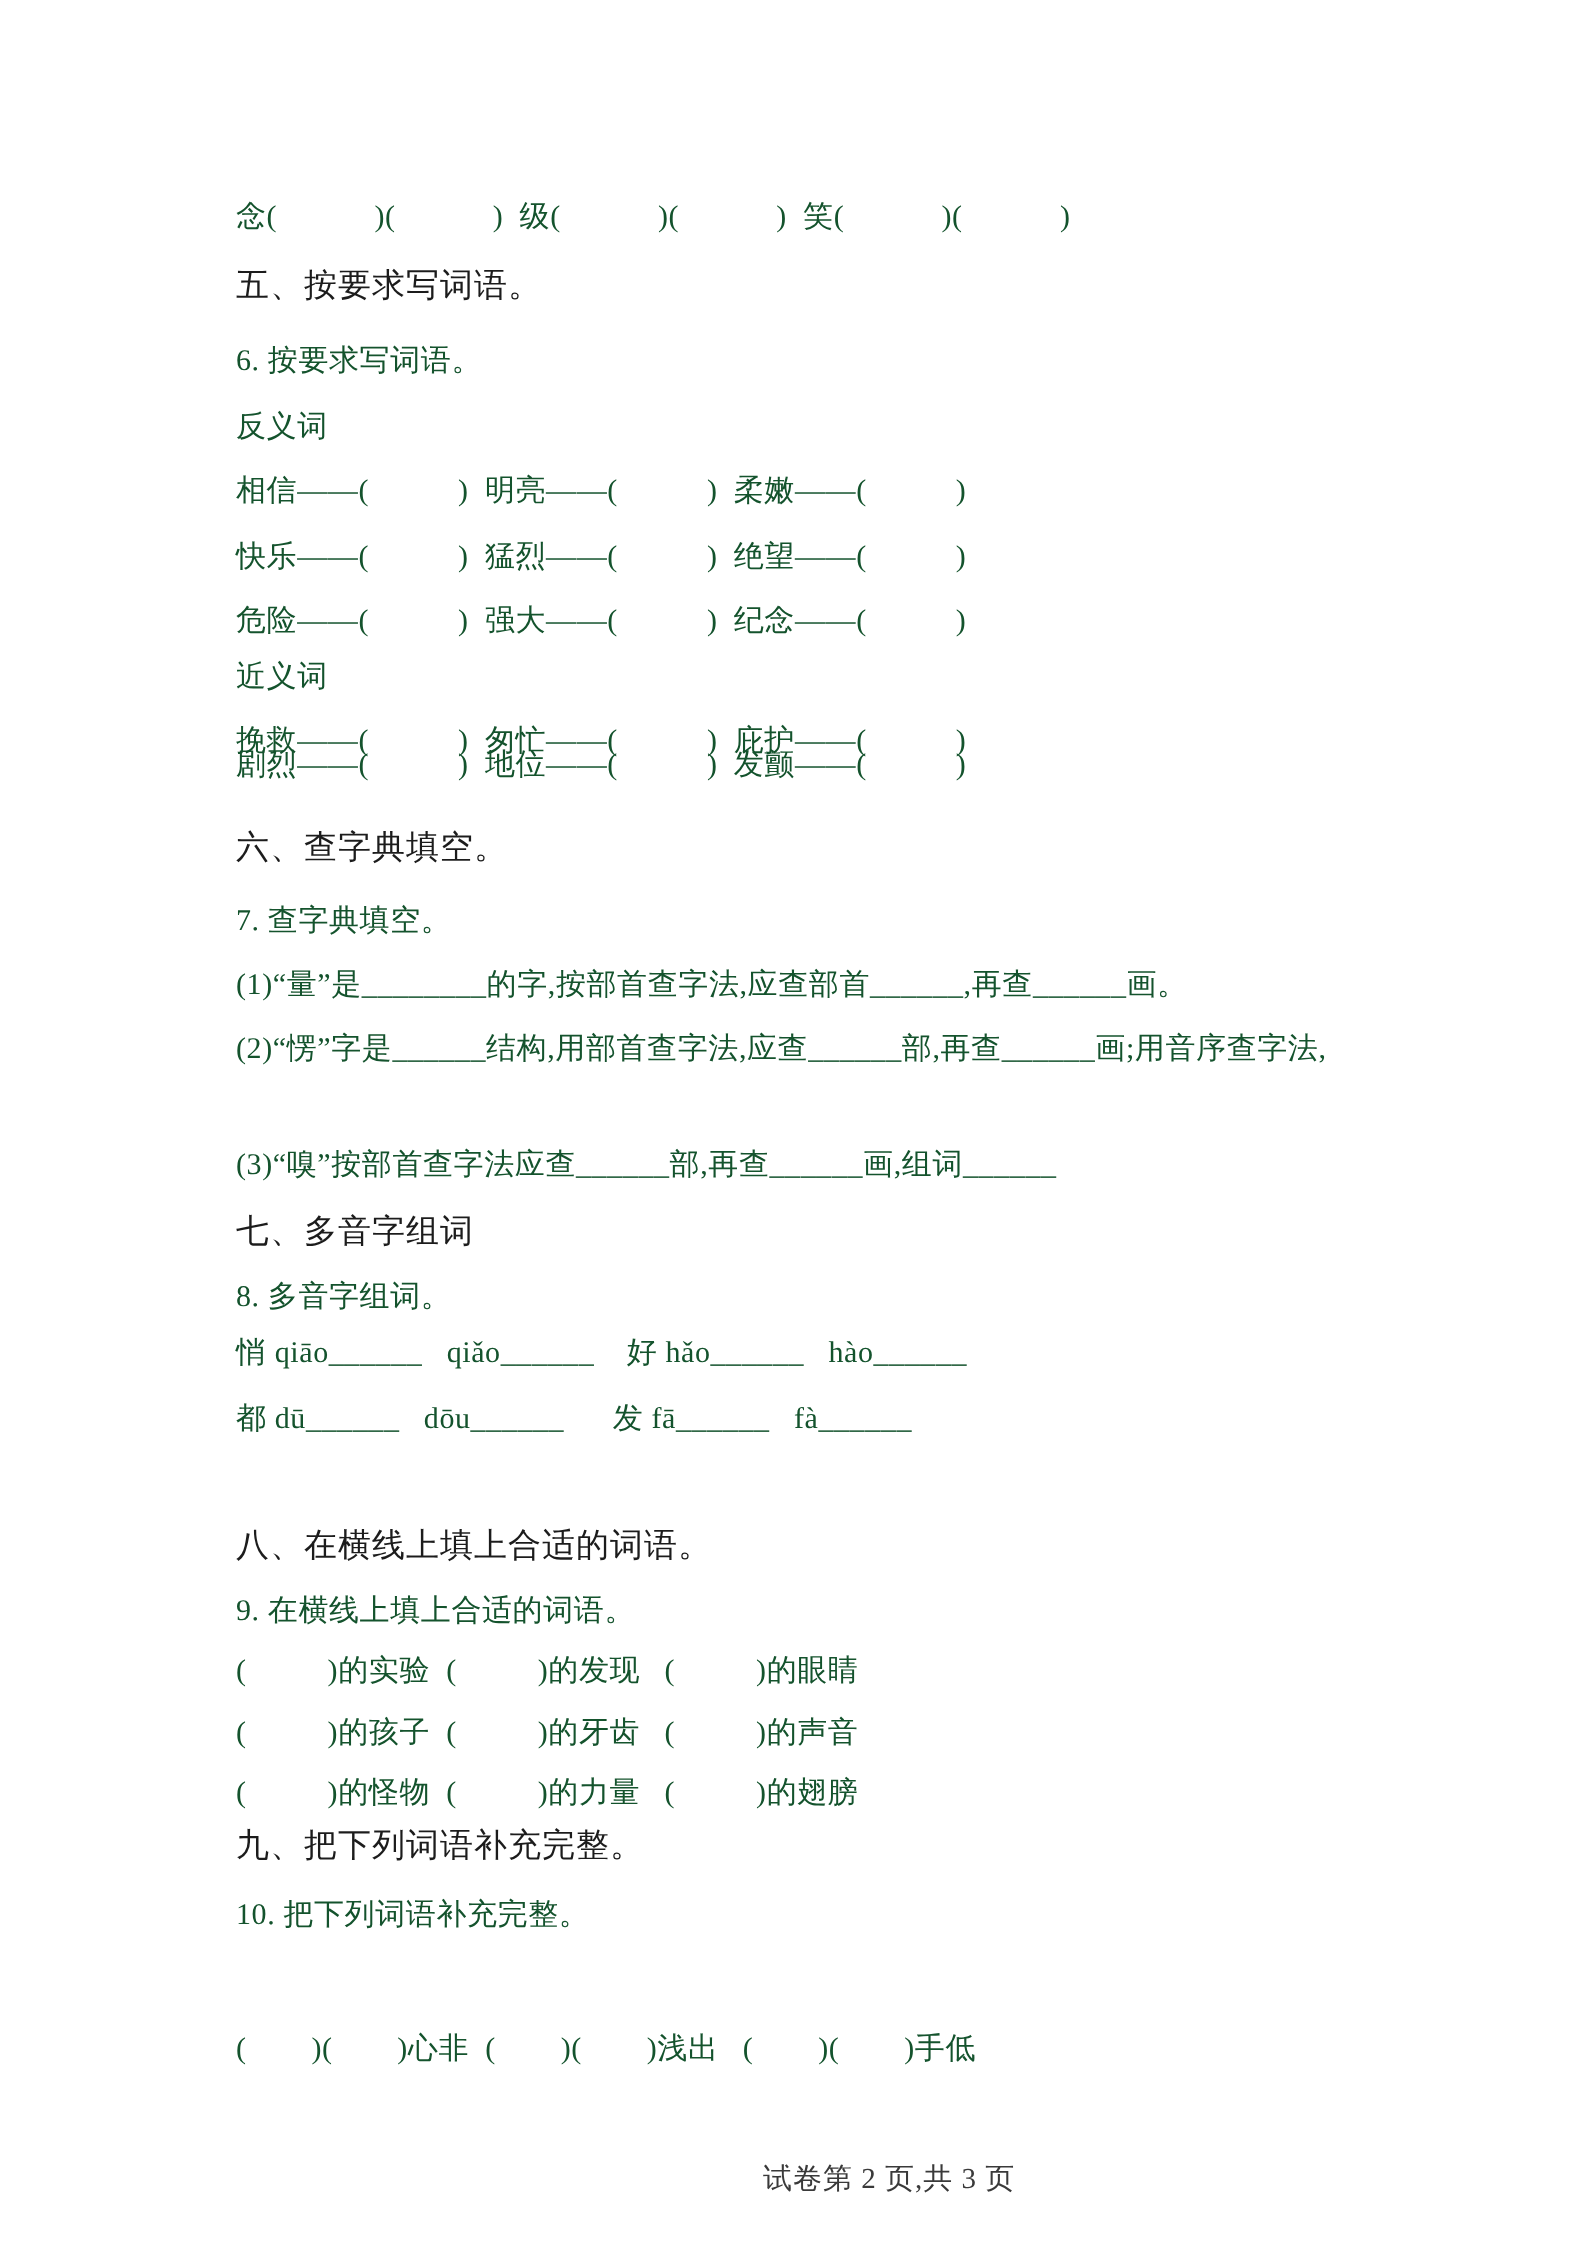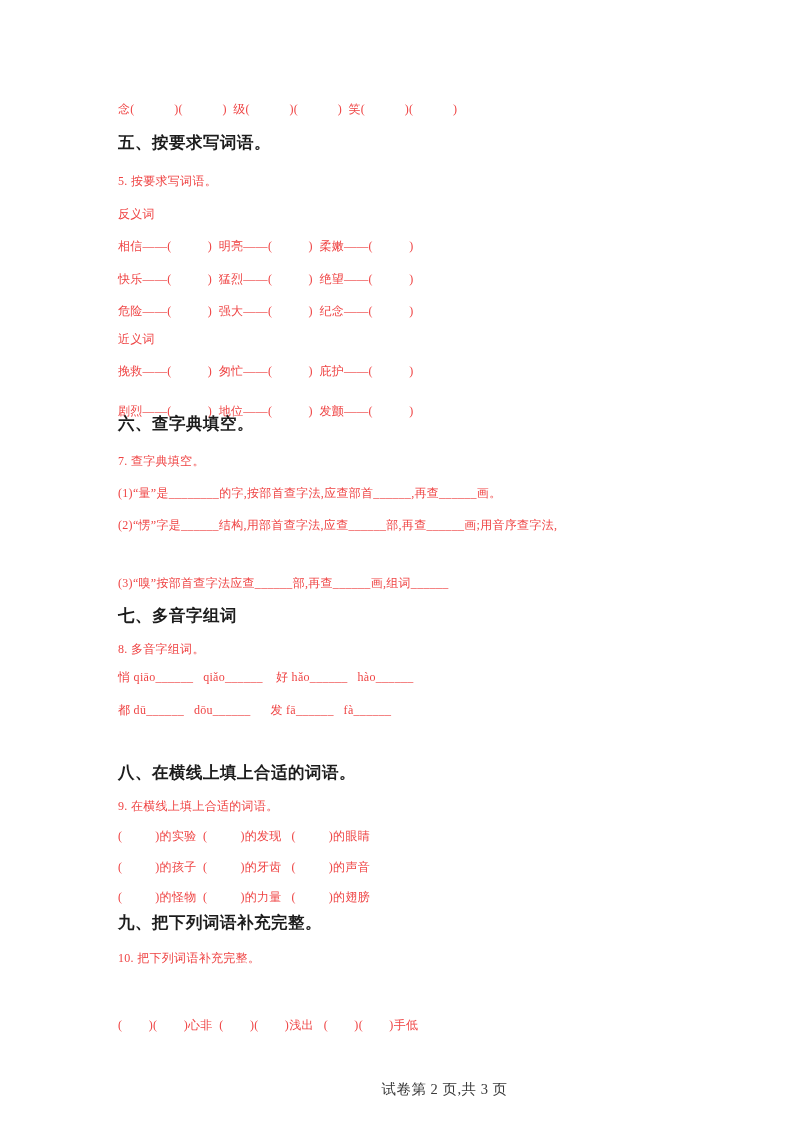--- a/index.html
+++ b/index.html
@@ -12,33 +12,33 @@
     width: 793px;
     height: 1122px;
     background: #ffffff;
     overflow: hidden;
     font-family: "Liberation Serif", "DejaVu Serif", serif;
     color: #2e2e2e;
   }
   .ln {
     position: absolute;
     left: 118px;
-    font-size: 12px;
+    font-size: 15px;
     line-height: 19px;
     white-space: pre;
-    color: #ef4444;
+    color: #14532d;
     letter-spacing: 0.3px;
   }
   .hd {
     position: absolute;
     left: 118px;
     margin: 0;
     font-size: 16.5px;
     line-height: 20px;
-    font-weight: bold;
+    font-weight: normal;
     white-space: pre;
     color: #1c1c1c;
     letter-spacing: 0.5px;
   }
   .footer {
     position: absolute;
     top: 1080px;
     left: 0;
     width: 100%;
     text-align: center;
@@ -49,28 +49,28 @@
   }
 </style>
 </head>
 <body>
 
 <div class="page">
 
   <div class="ln" style="top:100px">念(            )(            )  级(            )(            )  笑(            )(            )</div>
 
   <h2 class="hd" style="top:133px">五、按要求写词语。</h2>
-  <div class="ln" style="top:172px">5. 按要求写词语。</div>
+  <div class="ln" style="top:172px">6. 按要求写词语。</div>
   <div class="ln" style="top:205px">反义词</div>
   <div class="ln" style="top:237px">相信——(           )  明亮——(           )  柔嫩——(           )</div>
   <div class="ln" style="top:270px">快乐——(           )  猛烈——(           )  绝望——(           )</div>
   <div class="ln" style="top:302px">危险——(           )  强大——(           )  纪念——(           )</div>
   <div class="ln" style="top:330px">近义词</div>
   <div class="ln" style="top:362px">挽救——(           )  匆忙——(           )  庇护——(           )</div>
-  <div class="ln" style="top:402px">剧烈——(           )  地位——(           )  发颤——(           )</div>
+  <div class="ln" style="top:374px">剧烈——(           )  地位——(           )  发颤——(           )</div>
 
   <h2 class="hd" style="top:414px">六、查字典填空。</h2>
   <div class="ln" style="top:452px">7. 查字典填空。</div>
   <div class="ln" style="top:484px">(1)“量”是________的字,按部首查字法,应查部首______,再查______画。</div>
   <div class="ln" style="top:516px">(2)“愣”字是______结构,用部首查字法,应查______部,再查______画;用音序查字法,</div>
   <div class="ln" style="top:574px">(3)“嗅”按部首查字法应查______部,再查______画,组词______</div>
 
   <h2 class="hd" style="top:606px">七、多音字组词</h2>
   <div class="ln" style="top:640px">8. 多音字组词。</div>
   <div class="ln" style="top:668px">悄 qiāo______   qiǎo______    好 hǎo______   hào______</div>

